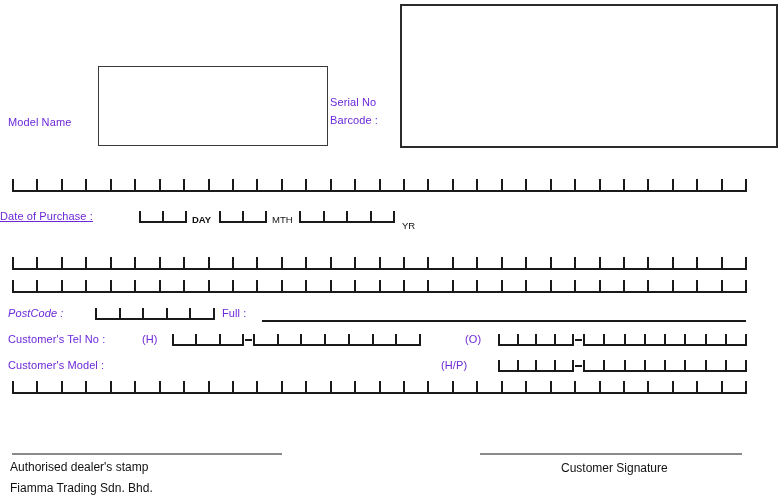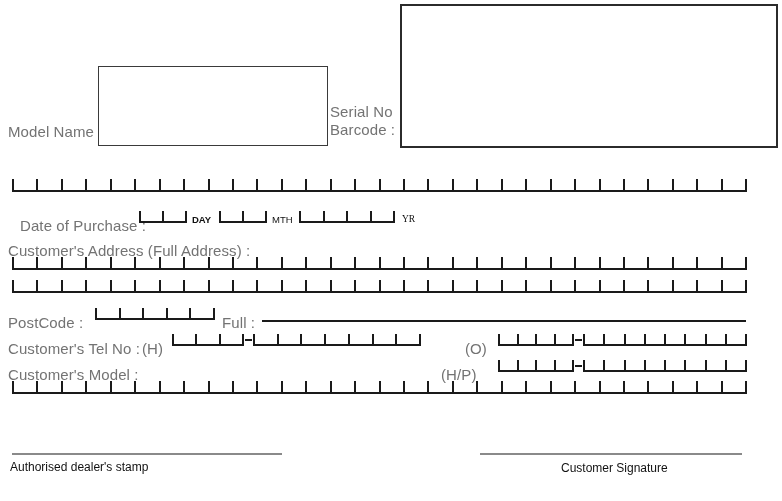--- a/index.html
+++ b/index.html
@@ -18,26 +18,25 @@
     height: 501px;
     background: #ffffff;
     overflow: hidden;
   }
 
   
   .abs { position: absolute; }
 
   
   .lbl {
-    font-size: 15px;
+    font-size: 11px;
     line-height: 14px;
     white-space: nowrap;
-    color: #737373;
+    color: #6d28d9;
     letter-spacing: 0.1px;
-    margin-top: 10px;
   }
   .lbl-sm {
     font-size: 9.5px;
     line-height: 11px;
     white-space: nowrap;
     color: #111111;
   }
   .lbl-foot {
     font-size: 12px;
     line-height: 14px;
@@ -141,21 +140,21 @@
       <div class="cell"></div>
       <div class="cell"></div>
       <div class="cell"></div>
       <div class="cell"></div>
       <div class="cell"></div>
       <div class="cell"></div>
       <div class="cell"></div>
       <div class="endtick"></div>
     </div>
 
-  <div class="abs lbl" style="left:20px; top:209px;">Date of Purchase :</div>
+  <div class="abs lbl" style="left:0; top:209px;text-decoration:underline;">Date of Purchase :</div>
 
   <div class="comb" id="comb-day" style="left:139px; top:211px; width:48px; height:12px;">
       <div class="cell"></div>
       <div class="cell"></div>
       <div class="endtick"></div>
     </div>
 
   <div class="abs lbl-sm" style="left:192px; top:214px;font-weight:bold;">DAY</div>
 
   <div class="comb" id="comb-month" style="left:219px; top:211px; width:48px; height:12px;">
@@ -167,23 +166,22 @@
   <div class="abs lbl-sm" style="left:272px; top:214px;">MTH</div>
 
   <div class="comb" id="comb-year" style="left:299px; top:211px; width:96px; height:12px;">
       <div class="cell"></div>
       <div class="cell"></div>
       <div class="cell"></div>
       <div class="cell"></div>
       <div class="endtick"></div>
     </div>
 
-  <div class="abs lbl-sm" style="left:402px; top:214px;font-family:Liberation Serif, serif;">YR</div>
-
-  <div class="abs lbl" style="left:8px; top:234px;">Customer's Address (Full Address) :</div>
+  <div class="abs lbl-sm" style="left:402px; top:220px;">YR</div>
+
 
   <div class="comb" id="comb-address-1" style="left:12px; top:257px; width:735px; height:13px;">
       <div class="cell"></div>
       <div class="cell"></div>
       <div class="cell"></div>
       <div class="cell"></div>
       <div class="cell"></div>
       <div class="cell"></div>
       <div class="cell"></div>
       <div class="cell"></div>
@@ -239,21 +237,21 @@
       <div class="cell"></div>
       <div class="cell"></div>
       <div class="cell"></div>
       <div class="cell"></div>
       <div class="cell"></div>
       <div class="cell"></div>
       <div class="cell"></div>
       <div class="endtick"></div>
     </div>
 
-  <div class="abs lbl" style="left:8px; top:306px;">PostCode :</div>
+  <div class="abs lbl" style="left:8px; top:306px;font-style:italic;">PostCode :</div>
 
   <div class="comb" id="comb-postcode" style="left:95px; top:308px; width:120px; height:12px;">
       <div class="cell"></div>
       <div class="cell"></div>
       <div class="cell"></div>
       <div class="cell"></div>
       <div class="cell"></div>
       <div class="endtick"></div>
     </div>
 
@@ -366,18 +364,19 @@
       <div class="cell"></div>
       <div class="cell"></div>
       <div class="cell"></div>
       <div class="endtick"></div>
     </div>
 
   <div class="sig-rule" style="left:12px; top:453px; width:270px;"></div>
 
   <div class="abs lbl-foot" style="left:10px; top:460px;">Authorised dealer's stamp</div>
 
+  <div class="abs lbl-foot" style="left:10px; top:481px;">Fiamma Trading Sdn. Bhd.</div>
 
   <div class="sig-rule" style="left:480px; top:453px; width:262px;"></div>
 
   <div class="abs lbl-foot" style="left:561px; top:461px;">Customer Signature</div>
 
 </div>
 
 </body></html>

